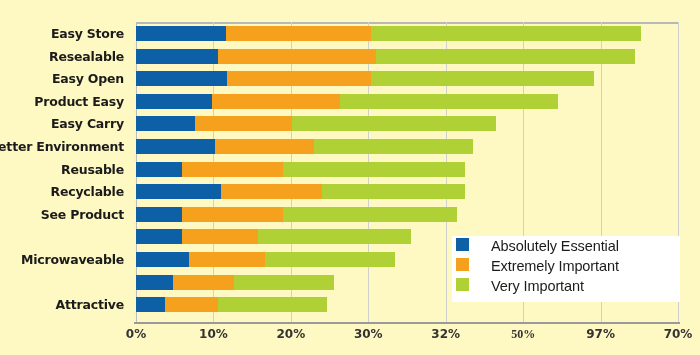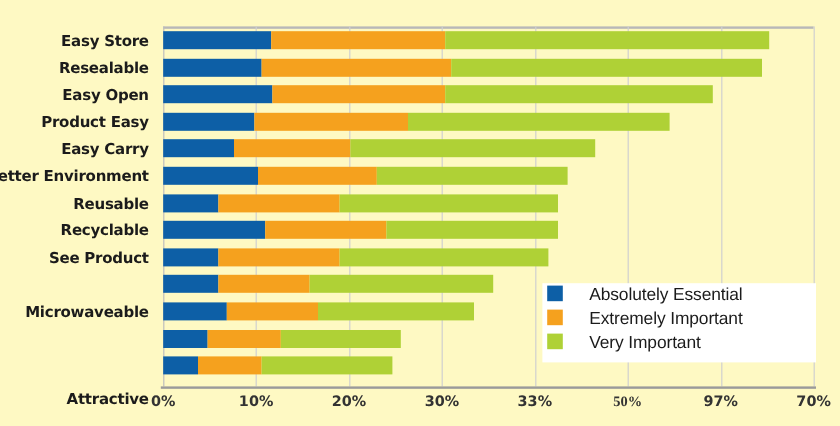--- a/index.html
+++ b/index.html
@@ -226,29 +226,29 @@
       <div class="cat-label" style="top: 4px;">Easy Store</div>
       <div class="cat-label" style="top: 26.6px;">Resealable</div>
       <div class="cat-label" style="top: 49.2px;">Easy Open</div>
       <div class="cat-label" style="top: 71.8px;">Product Easy</div>
       <div class="cat-label" style="top: 94.4px;">Easy Carry</div>
       <div class="cat-label" style="top: 117px;">Better Environment</div>
       <div class="cat-label" style="top: 139.6px;">Reusable</div>
       <div class="cat-label" style="top: 162.2px;">Recyclable</div>
       <div class="cat-label" style="top: 184.8px;">See Product</div>
       <div class="cat-label" style="top: 230px;">Microwaveable</div>
-      <div class="cat-label" style="top: 275.2px; margin-top: 28px;">Attractive</div>
+      <div class="cat-label" style="top: 275.2px;">Attractive</div>
     </div>
 
   <div class="xticks">
       <div class="xtick" style="left: 0px;">0%</div>
       <div class="xtick" style="left: 77.4286px;">10%</div>
       <div class="xtick" style="left: 154.857px;">20%</div>
       <div class="xtick" style="left: 232.286px;">30%</div>
-      <div class="xtick" style="left: 309.714px;">33%</div>
+      <div class="xtick" style="left: 309.714px;">32%</div>
       <div class="xtick" style="left: 387.143px; font-family: Liberation Serif, serif;">50%</div>
       <div class="xtick" style="left: 464.571px;">97%</div>
       <div class="xtick" style="left: 542px;">70%</div>
     </div>
 
   <div class="legend">
       <div class="legend-item">
         <span class="legend-swatch" style="background: rgb(13, 95, 166);"></span>
         <span class="legend-text">Absolutely Essential</span>
       </div>

